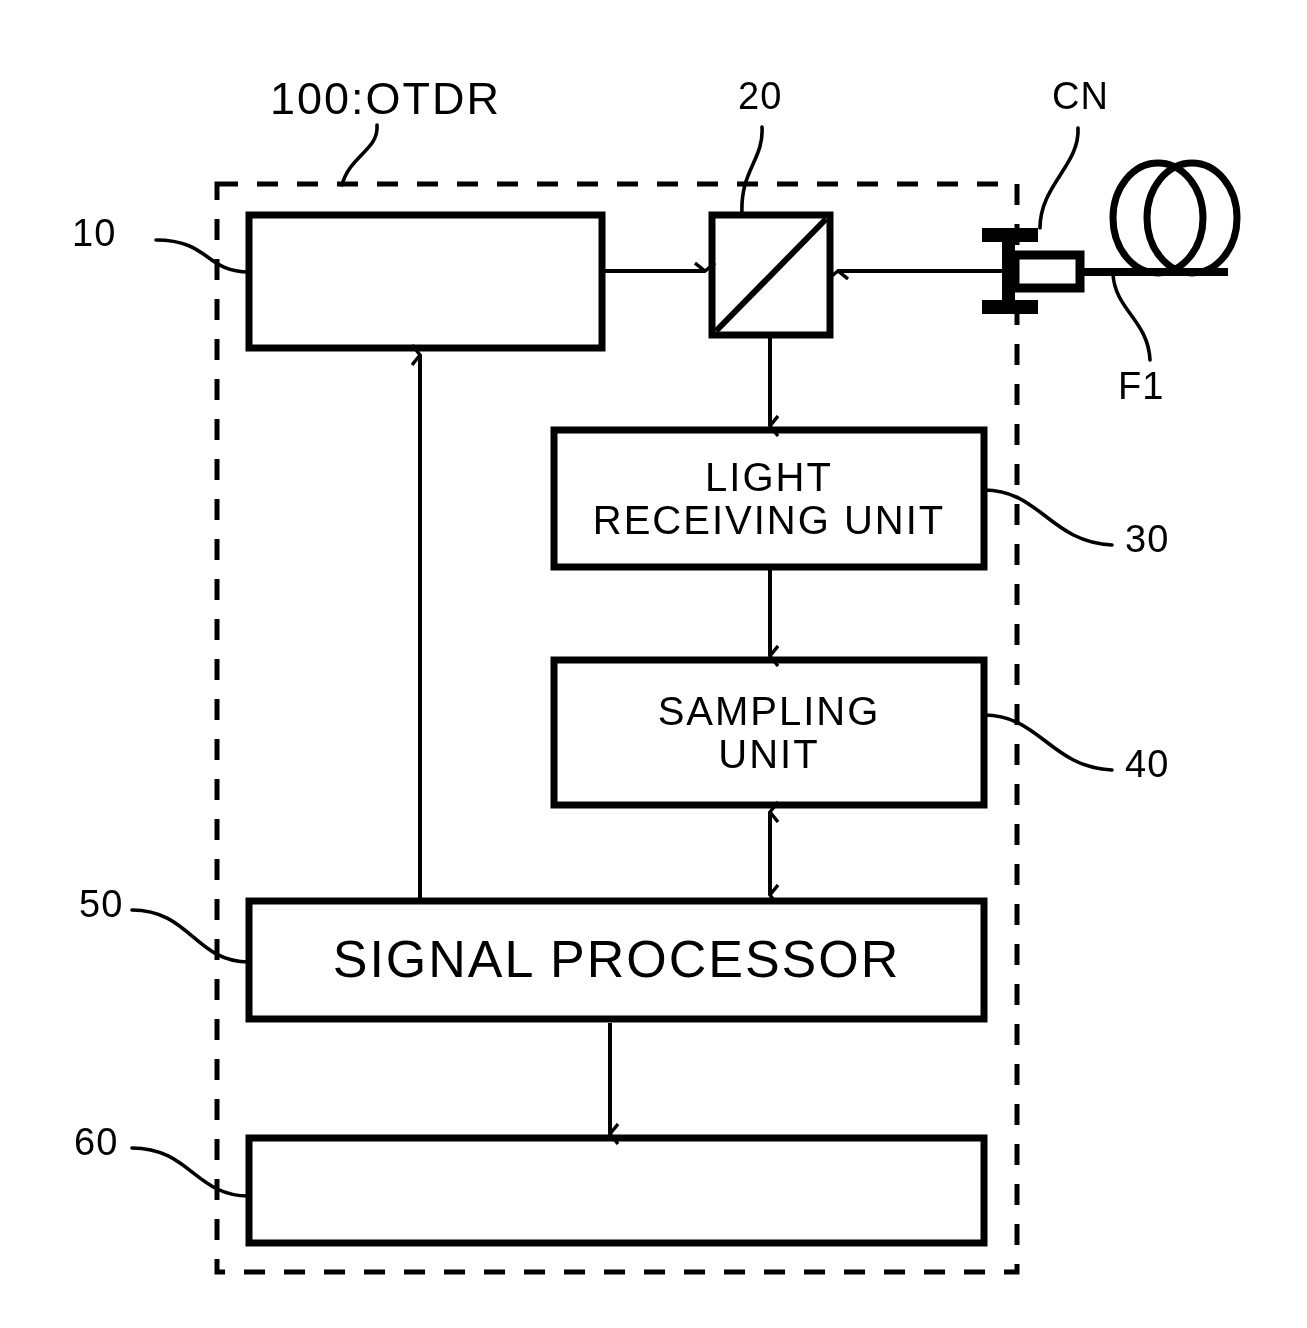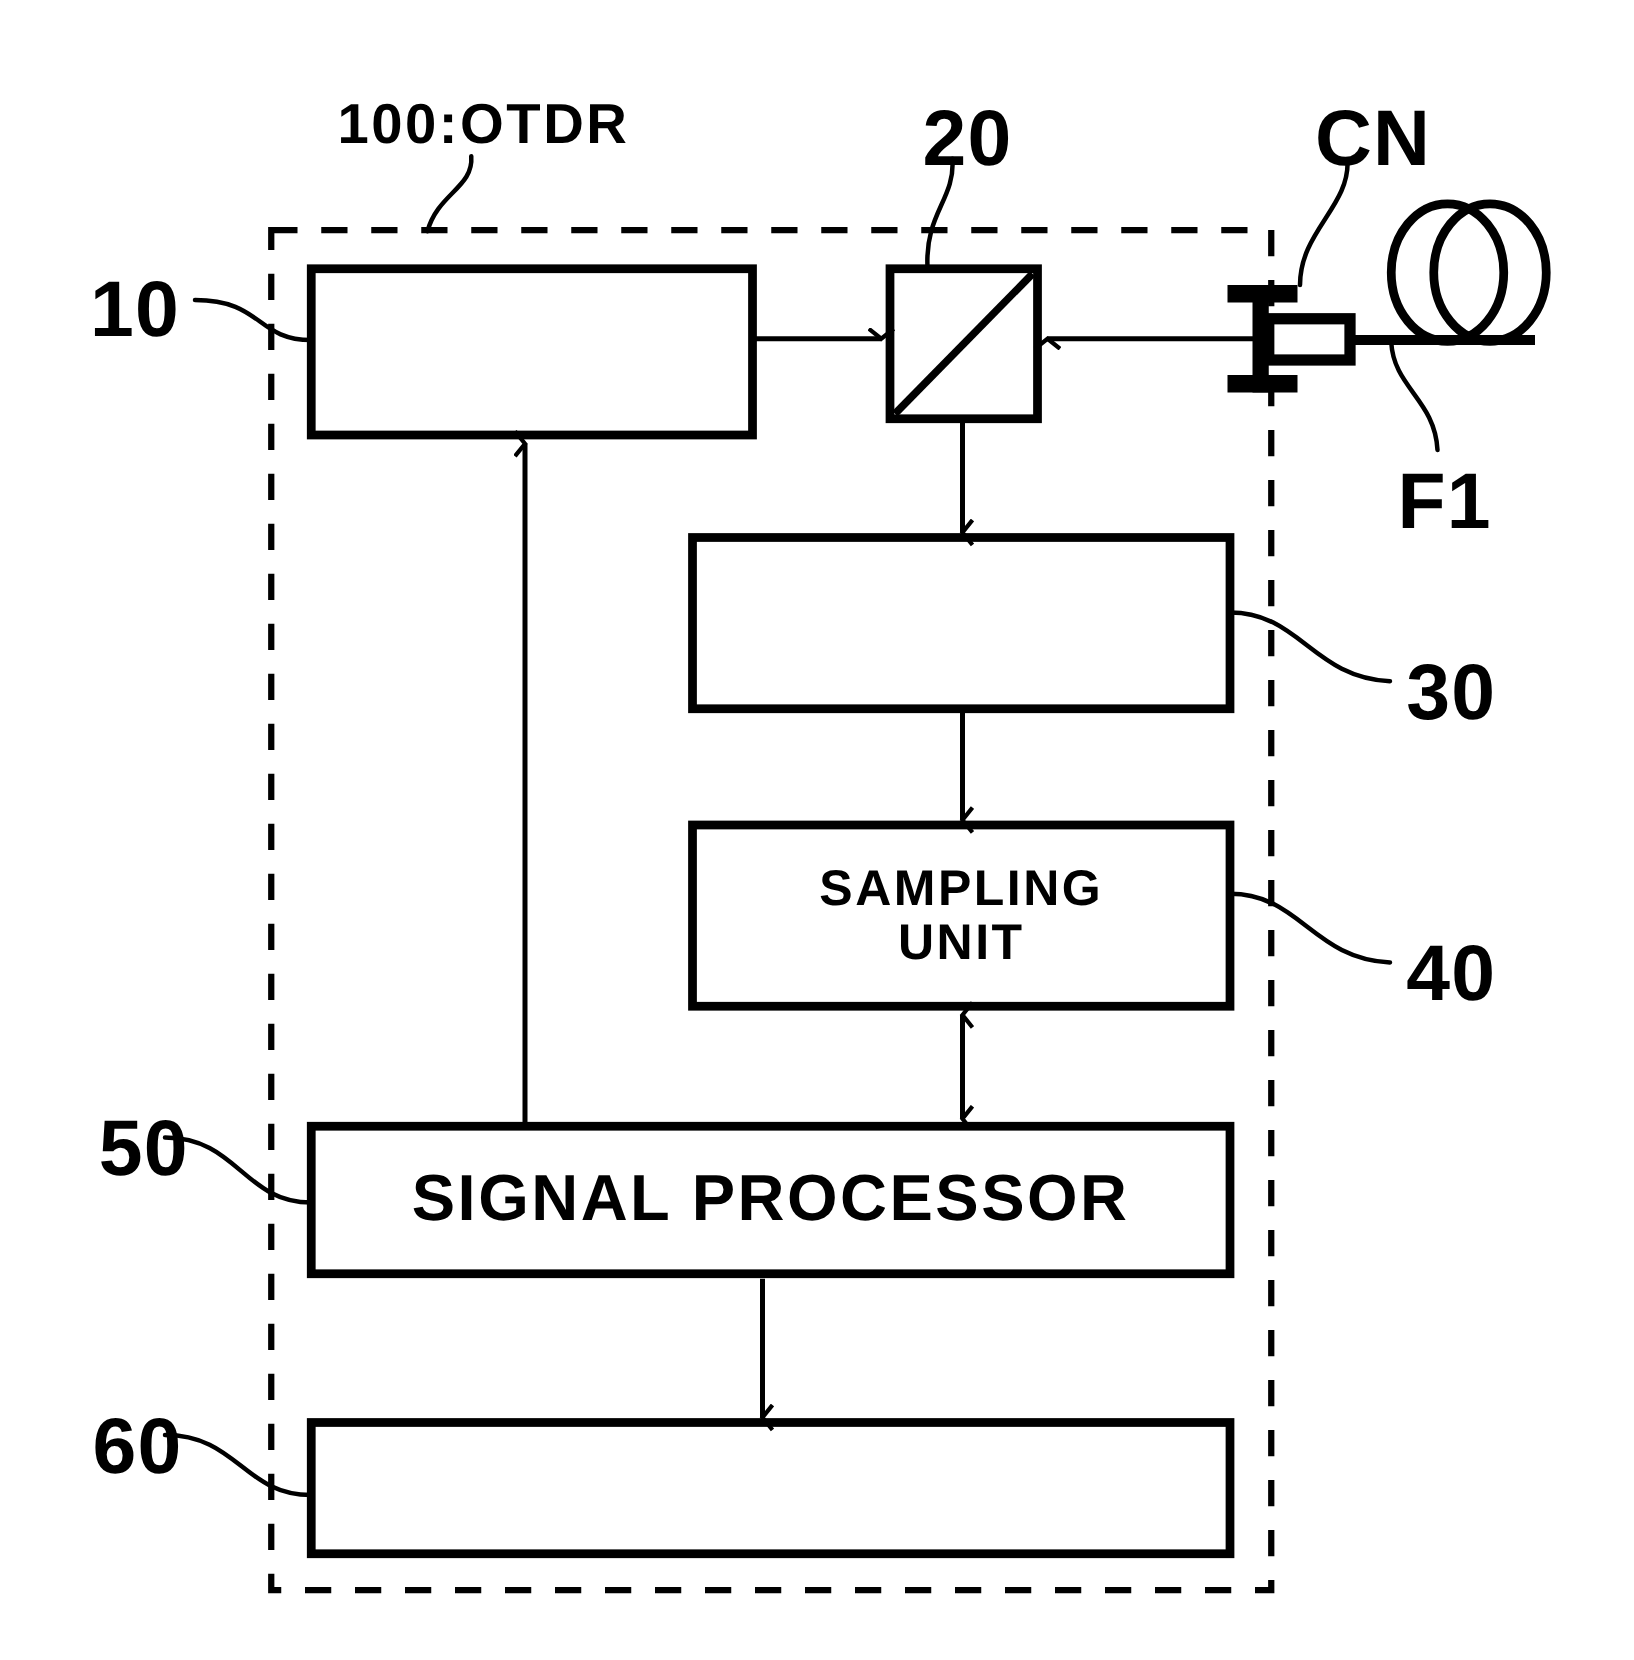--- a/index.html
+++ b/index.html
@@ -9,21 +9,20 @@
   }
   body {
     font-family: "Liberation Sans", sans-serif;
   }
   #canvas {
     position: relative;
     width: 1307px;
     height: 1328px;
     background: #ffffff;
     overflow: hidden;
-    font-weight: bold;
   }
   #canvas svg {
     position: absolute;
     top: 0;
     left: 0;
   }
   .blk-label {
     position: absolute;
     display: flex;
     flex-direction: column;
@@ -33,21 +32,21 @@
     color: #000;
     font-family: "Liberation Sans", sans-serif;
     letter-spacing: 2px;
     line-height: 1.06;
     pointer-events: none;
   }
   .ref-num {
     position: absolute;
     color: #000;
     font-family: "Liberation Sans", sans-serif;
-    font-size: 63px;
+    font-size: 38px;
     letter-spacing: 1px;
     white-space: nowrap;
   }
   .title-num {
     position: absolute;
     color: #000;
     font-family: "Liberation Sans", sans-serif;
     font-size: 44px;
     letter-spacing: 2px;
     white-space: nowrap;
@@ -131,20 +130,24 @@
 
     <path d="M1113,274 C1115,310 1148,320 1150,360" fill="none" stroke="#000" stroke-width="3.6" stroke-linecap="round"></path>
 
   </svg>
 
   <div class="title-num" style="left:270px; top:73px; font-size:45px;">100:OTDR</div>
 
   <div class="blk-label" style="left:249px; top:215px; width:353px; height:133px; font-size:40px;">
   </div>
 
+  <div class="blk-label" style="left:554px; top:430px; width:430px; height:137px; font-size:40px;">
+    <div>LIGHT</div>
+    <div>RECEIVING UNIT</div>
+  </div>
 
   <div class="blk-label" style="left:554px; top:660px; width:430px; height:145px; font-size:40px;">
     <div>SAMPLING</div>
     <div>UNIT</div>
   </div>
 
   <div class="blk-label" style="left:249px; top:901px; width:735px; height:118px; font-size:52px;">
     <div>SIGNAL PROCESSOR</div>
   </div>
 

